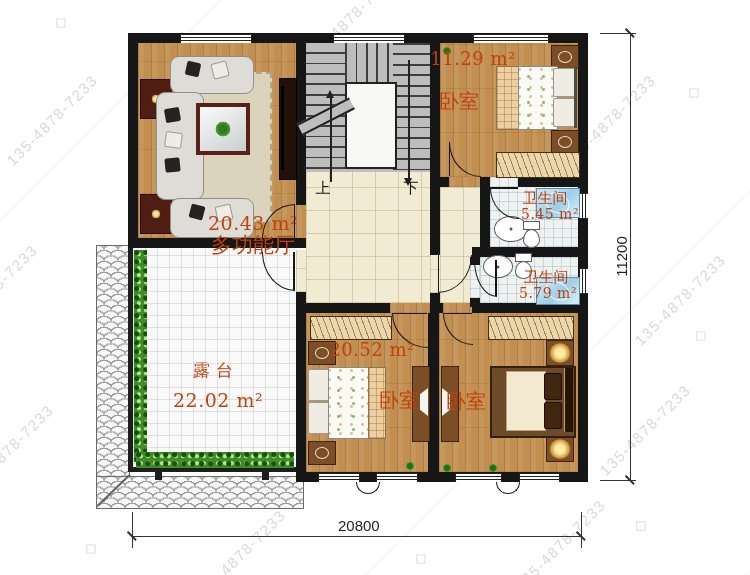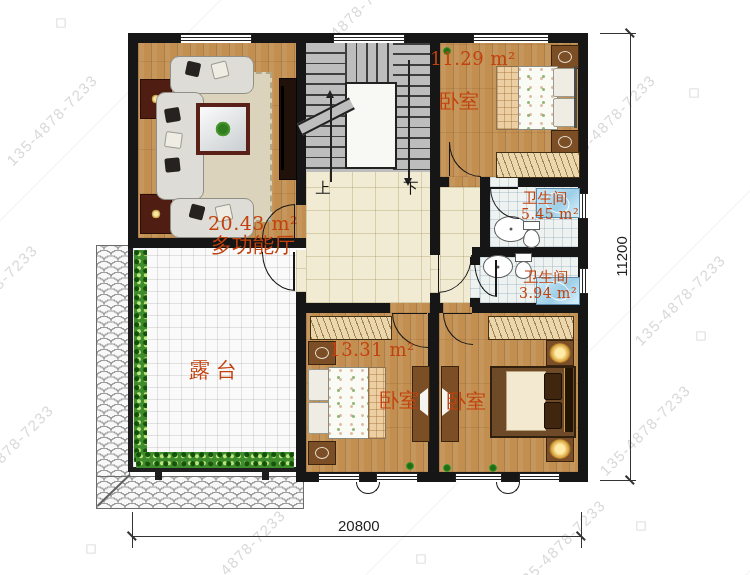--- a/index.html
+++ b/index.html
@@ -258,59 +258,60 @@
 
   <div class="sink" style="left:483px;top:255px;width:28px;height:21px;"></div>
   <div class="toilet-tank" style="left:515px;top:253px;width:15px;height:7px;"></div>
   <div class="toilet-bowl" style="left:515px;top:261px;width:15px;height:16px;"></div>
   <div class="shower" style="left:536px;top:277px;width:42px;height:26px;"></div>
   <div class="arc bl" style="left:474px;top:260px;width:22px;height:36px;"></div>
   <div class="leaf" style="left:495px;top:260px;width:1.5px;height:36px;"></div>
   <div class="arc br" style="left:438px;top:255px;width:33px;height:37px;"></div>
   <div class="leaf" style="left:437.5px;top:255px;width:1.5px;height:37px;"></div>
   <span class="room-name" style="left:546px;top:277px;font-size:15px;">卫生间</span>
-  <span class="room-area" style="left:548px;top:293px;font-size:14px;">3.94 m²</span>
+  <span class="room-area" style="left:548px;top:293px;font-size:14px;">5.79 m²</span>
 
   <div class="arc tl" style="left:262px;top:204px;width:32px;height:33px;"></div>
   <div class="leaf" style="left:293.5px;top:204px;width:1.5px;height:34px;"></div>
   <div class="arc bl" style="left:262px;top:252px;width:32px;height:38px;"></div>
   <div class="leaf" style="left:293px;top:252px;width:1.5px;height:38px;"></div>
 
   <div class="wardrobe" style="left:310px;top:316px;width:80px;height:22px;"></div>
   <div class="ns circ" style="left:308px;top:341px;width:26px;height:22px;"></div>
   <div class="ns circ" style="left:308px;top:441px;width:26px;height:22px;"></div>
   <div class="pillow-lt" style="left:308px;top:369px;width:20px;height:30px;"></div>
   <div class="pillow-lt" style="left:308px;top:402px;width:20px;height:30px;"></div>
   <div class="bed-body" style="left:328px;top:367px;width:40px;height:70px;"></div>
   <div class="bed-band" style="left:368px;top:367px;width:16px;height:70px;"></div>
   <div class="cab" style="left:412px;top:366px;width:16px;height:74px;"></div>
   <div class="wedgeL" style="left:420px;top:388px;width:8px;height:28px;"></div>
   <div class="arc bl" style="left:392px;top:313px;width:35px;height:34px;"></div>
   <div class="leaf" style="left:392px;top:312.5px;width:35px;height:1.5px;"></div>
   <div class="plantdot" style="left:406px;top:462px;"></div>
-  <span class="room-area" style="left:372px;top:349px;font-size:18px;">13.31 m²</span>
+  <span class="room-area" style="left:372px;top:349px;font-size:18px;">20.52 m²</span>
   <span class="room-name" style="left:399px;top:400px;font-size:20px;">卧室</span>
 
   <div class="wardrobe" style="left:488px;top:316px;width:84px;height:22px;"></div>
   <div class="cab" style="left:441px;top:366px;width:16px;height:74px;"></div>
   <div class="wedgeR" style="left:442px;top:388px;width:8px;height:28px;"></div>
   <div class="ns lamp" style="left:546px;top:340px;width:26px;height:24px;"></div>
   <div class="ns lamp" style="left:546px;top:436px;width:26px;height:24px;"></div>
   <div class="bed-dark" style="left:490px;top:366px;width:82px;height:68px;"></div>
   <div class="blanket" style="left:506px;top:371px;width:38px;height:58px;"></div>
   <div class="pillow-br" style="left:544px;top:373px;width:16px;height:25px;"></div>
   <div class="pillow-br" style="left:544px;top:402px;width:16px;height:25px;"></div>
   <div class="headboard" style="left:564px;top:368px;width:8px;height:64px;"></div>
   <div class="arc bl" style="left:443px;top:313px;width:29px;height:31px;"></div>
   <div class="leaf" style="left:443px;top:312.5px;width:29px;height:1.5px;"></div>
   <div class="plantdot" style="left:443px;top:464px;"></div>
   <div class="plantdot" style="left:489px;top:464px;"></div>
   <span class="room-name" style="left:466px;top:401px;font-size:20px;">卧室</span>
 
-  <span class="room-name" style="left:216px;top:370px;font-size:21px;letter-spacing:6px;">露台</span>
+  <span class="room-name" style="left:216px;top:370px;font-size:17px;letter-spacing:6px;">露台</span>
+  <span class="room-area" style="left:218px;top:400px;font-size:19px;">22.02 m²</span>
 
   <div class="dimline" style="left:132px;top:512px;width:1px;height:36px;"></div>
   <div class="dimline" style="left:581px;top:512px;width:1px;height:36px;"></div>
   <div class="dimline" style="left:132px;top:536px;width:450px;height:1px;"></div>
   <div class="tick" style="left:126px;top:535px;"></div>
   <div class="tick" style="left:575px;top:535px;"></div>
   <span class="dimtxt" style="left:338px;top:517px;">20800</span>
 
   <div class="dimline" style="left:600px;top:33px;width:36px;height:1px;"></div>
   <div class="dimline" style="left:600px;top:480px;width:36px;height:1px;"></div>

